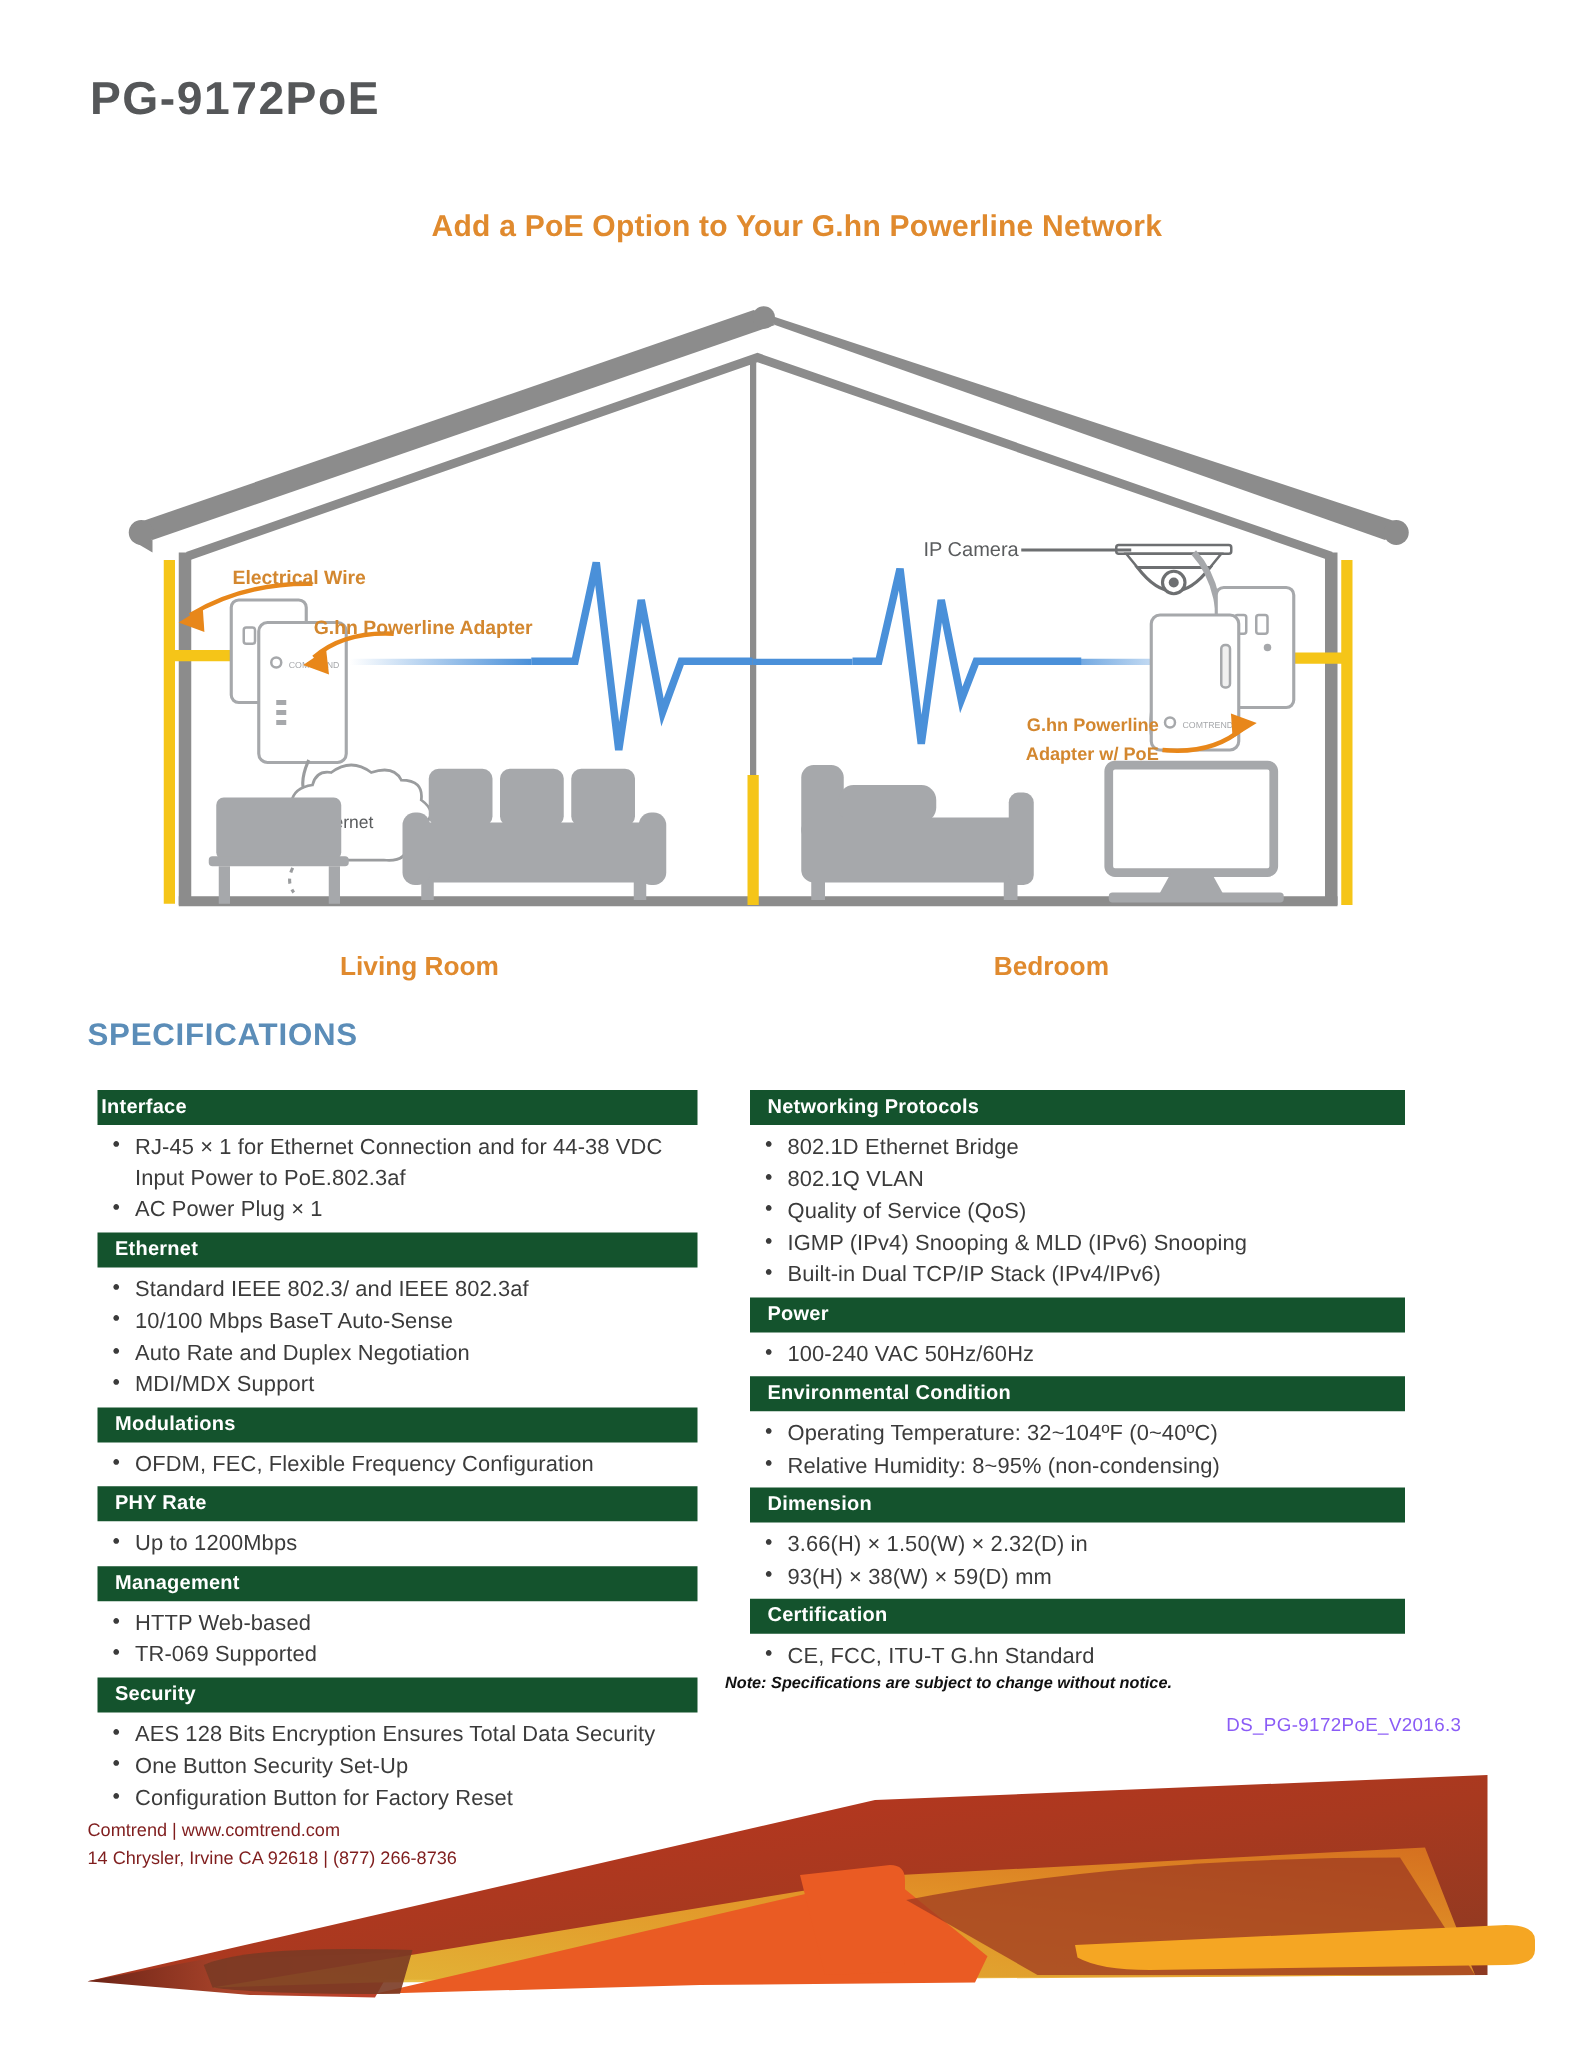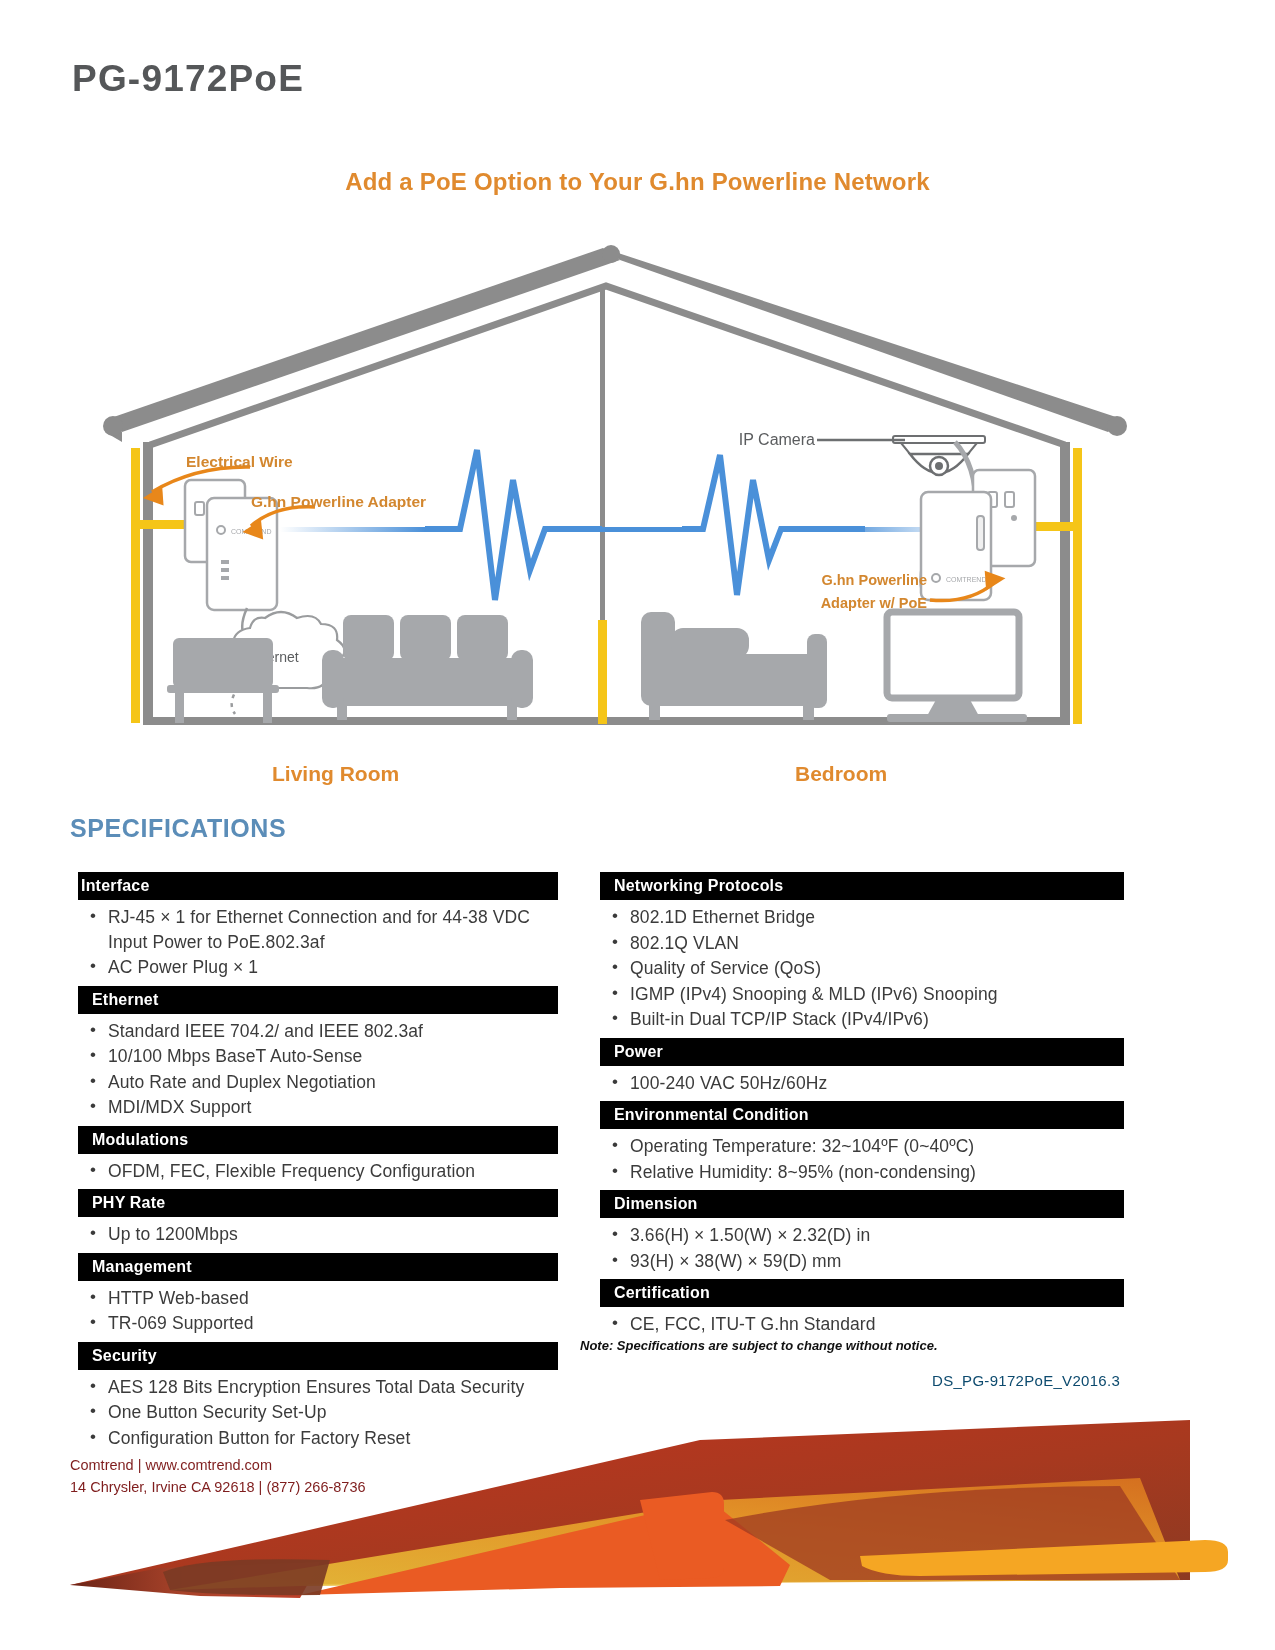--- a/index.html
+++ b/index.html
@@ -38,21 +38,21 @@
   .spec-heading {
     position: absolute; left: 70px; top: 814px;
     font-size: 25px; font-weight: bold; letter-spacing: 0.6px;
     color: #5b8db8;
   }
   .col { position: absolute; top: 872px; }
   .col-left  { left: 78px;  width: 480px; }
   .col-right { left: 600px; width: 524px; }
 
   .sec-header {
-    background: #000000; color: #ffffff;
+    background: #14532d; color: #ffffff;
     font-size: 16px; font-weight: bold;
     padding: 4px 0 5px 14px;
     letter-spacing: 0.2px;
     line-height: 19px;
   }
   .sec-header.flush { padding-left: 3px; }
   ul.bullets { list-style: none; margin: 5px 0 6px 0; }
   ul.bullets li {
     position: relative; padding-left: 30px;
     font-size: 17.5px; line-height: 24.5px; color: #3b3b3b;
@@ -62,22 +62,22 @@
     content: "\2022"; position: absolute; left: 12px; top: -1px;
     font-size: 17px; color: #3b3b3b;
   }
   .tight { margin: 3px 0 3px 0; }
 
   .note {
     position: absolute; left: 580px; top: 1338px;
     font-size: 13px; font-weight: bold; color: #111; font-style: italic;
   }
   .docver {
-    position: absolute; left: 932px; top: 1372px;
-    font-size: 15px; color: #0c4a6e; letter-spacing: 0.3px;
+    position: absolute; left: 981px; top: 1372px;
+    font-size: 15px; color: #8b5cf6; letter-spacing: 0.3px;
   }
 
   
   .footer-text {
     position: absolute; left: 70px; top: 1454px;
     font-size: 14.5px; line-height: 22px; color: #7f1d1d;
   }
   .footer-art { position: absolute; left: 0; top: 1390px; width: 1275px; height: 260px; }
 </style>
 </head>
@@ -233,21 +233,21 @@
   <div class="spec-heading">SPECIFICATIONS</div>
 
   <div class="col col-left" id="spec-col-left">
       <div class="sec-header flush">Interface</div>
       <ul class="bullets">
         <li>RJ-45 × 1 for Ethernet Connection and for 44-38 VDC Input Power to PoE.802.3af</li>
         <li>AC Power Plug × 1</li>
       </ul>
       <div class="sec-header">Ethernet</div>
       <ul class="bullets">
-        <li>Standard IEEE 704.2/ and IEEE 802.3af</li>
+        <li>Standard IEEE 802.3/ and IEEE 802.3af</li>
         <li>10/100 Mbps BaseT Auto-Sense</li>
         <li>Auto Rate and Duplex Negotiation</li>
         <li>MDI/MDX Support</li>
       </ul>
       <div class="sec-header">Modulations</div>
       <ul class="bullets tight">
         <li>OFDM, FEC, Flexible Frequency Configuration</li>
       </ul>
       <div class="sec-header">PHY Rate</div>
       <ul class="bullets tight">

